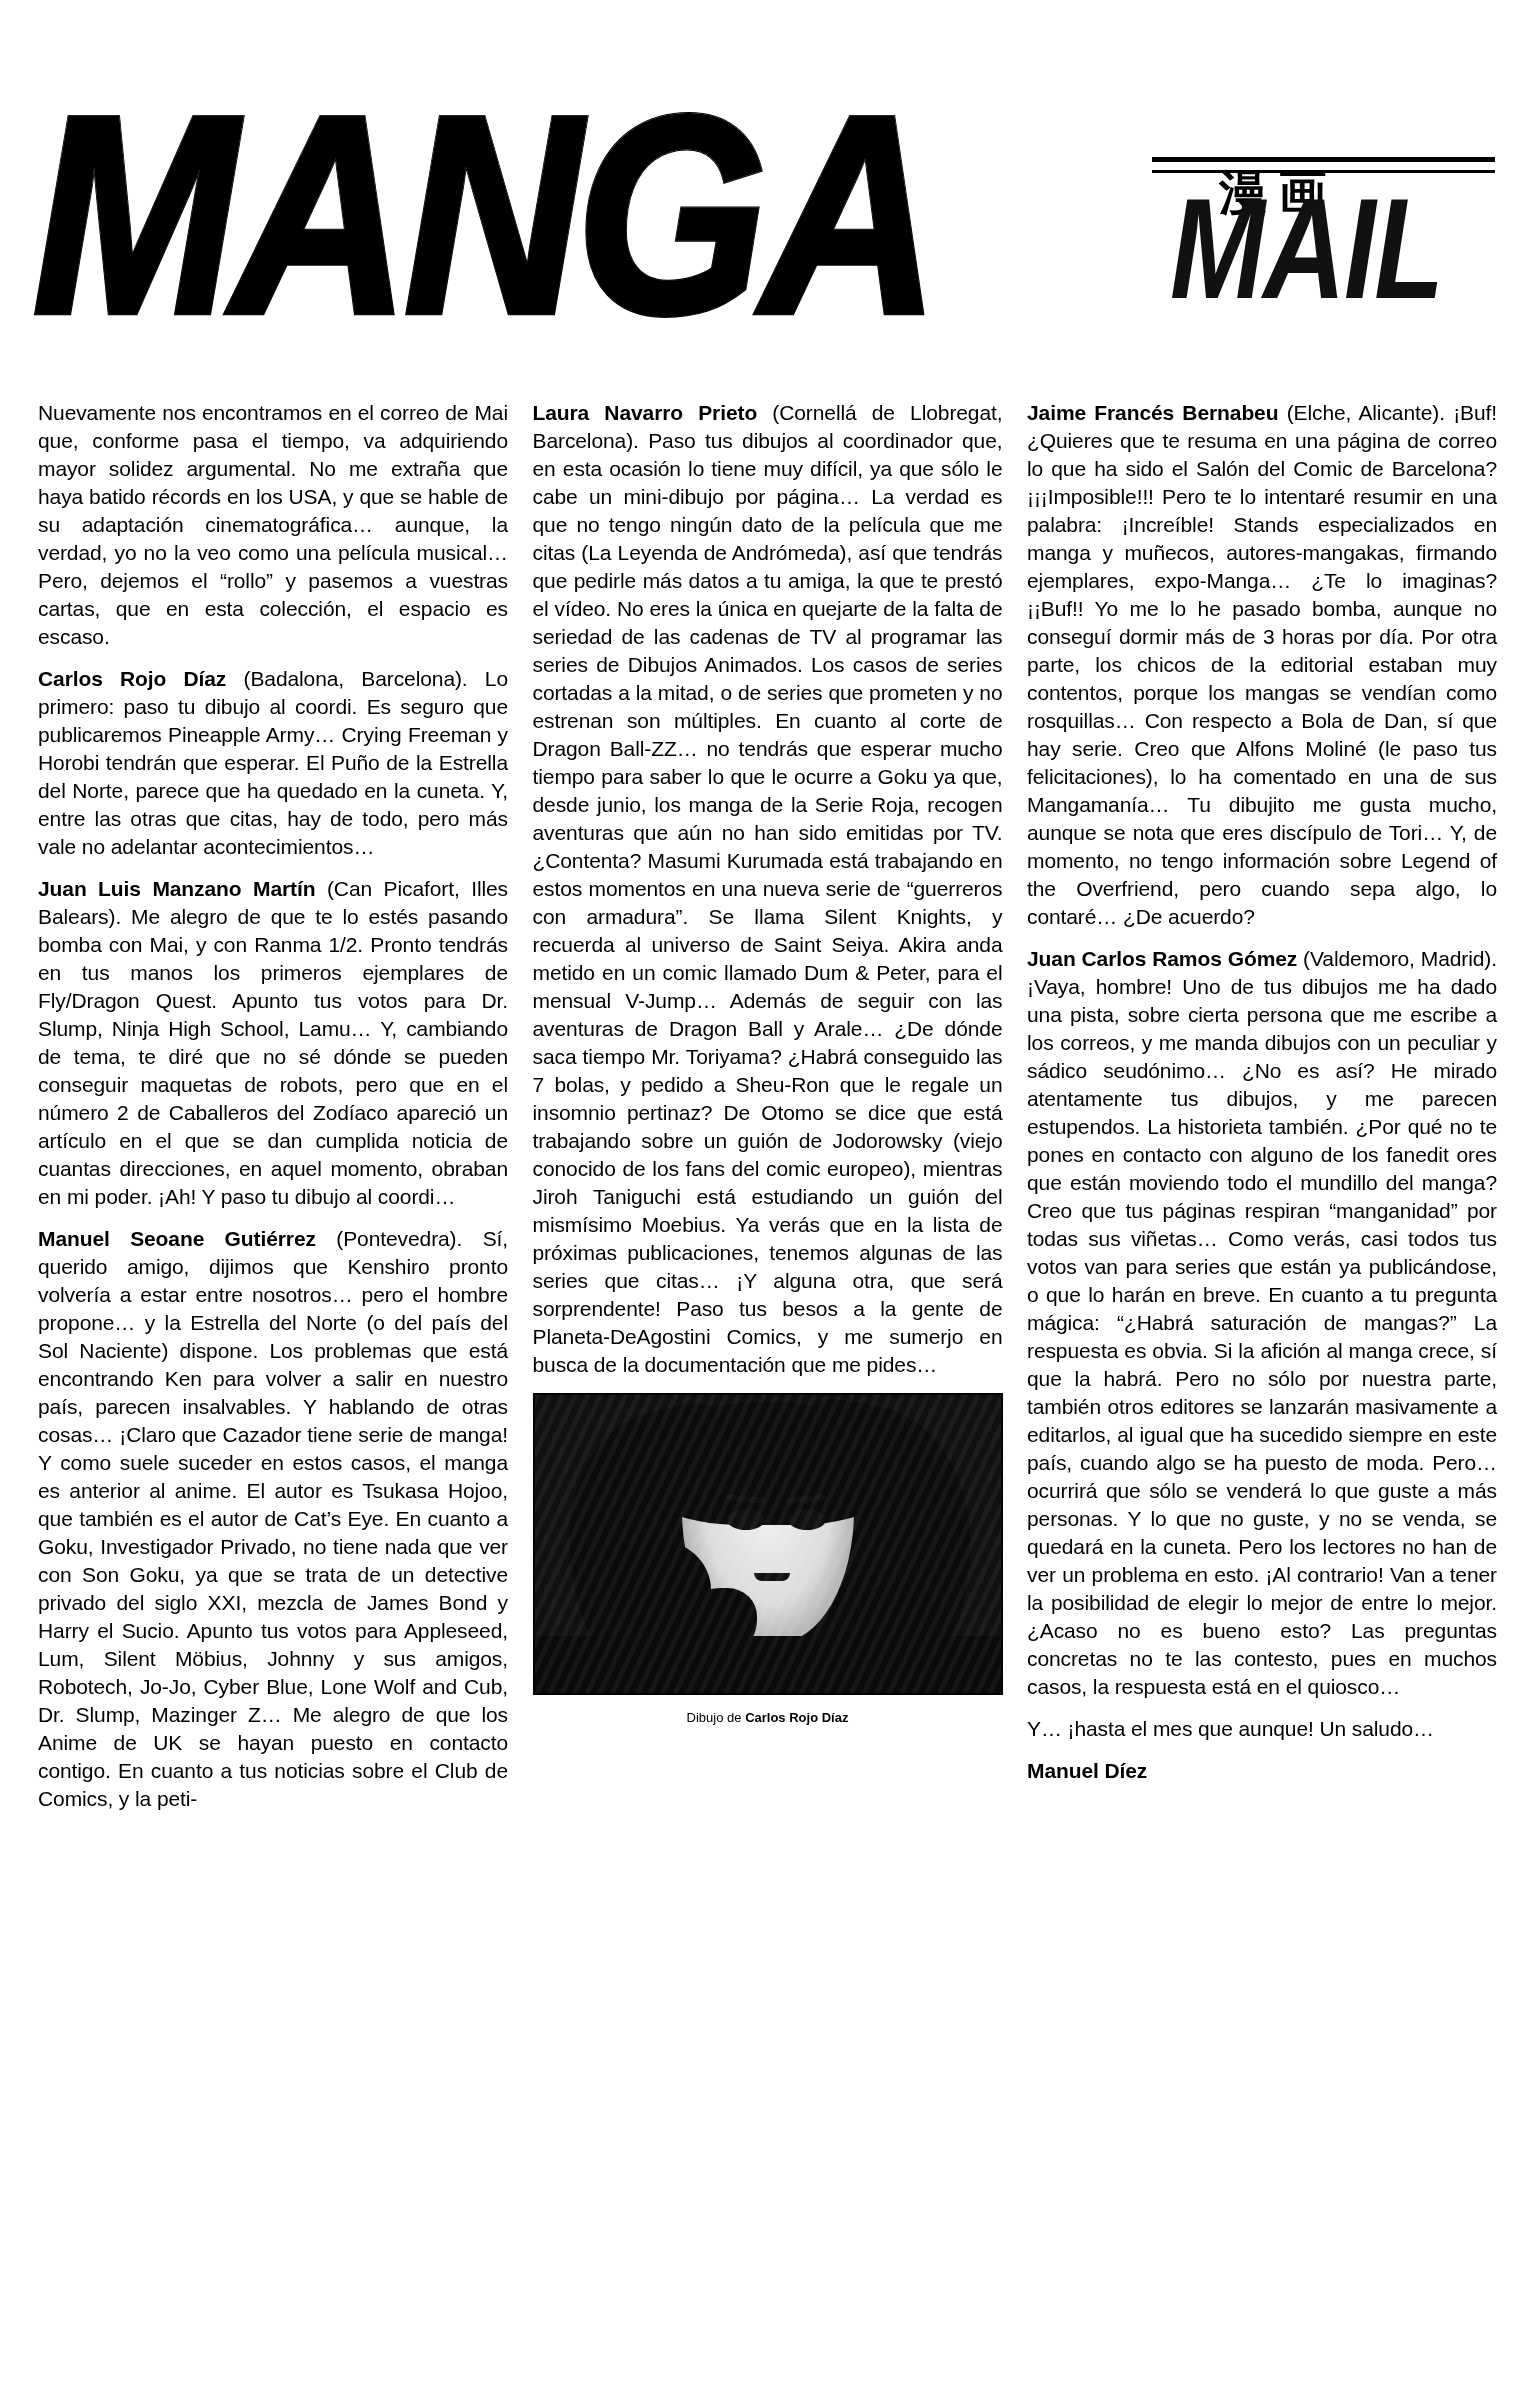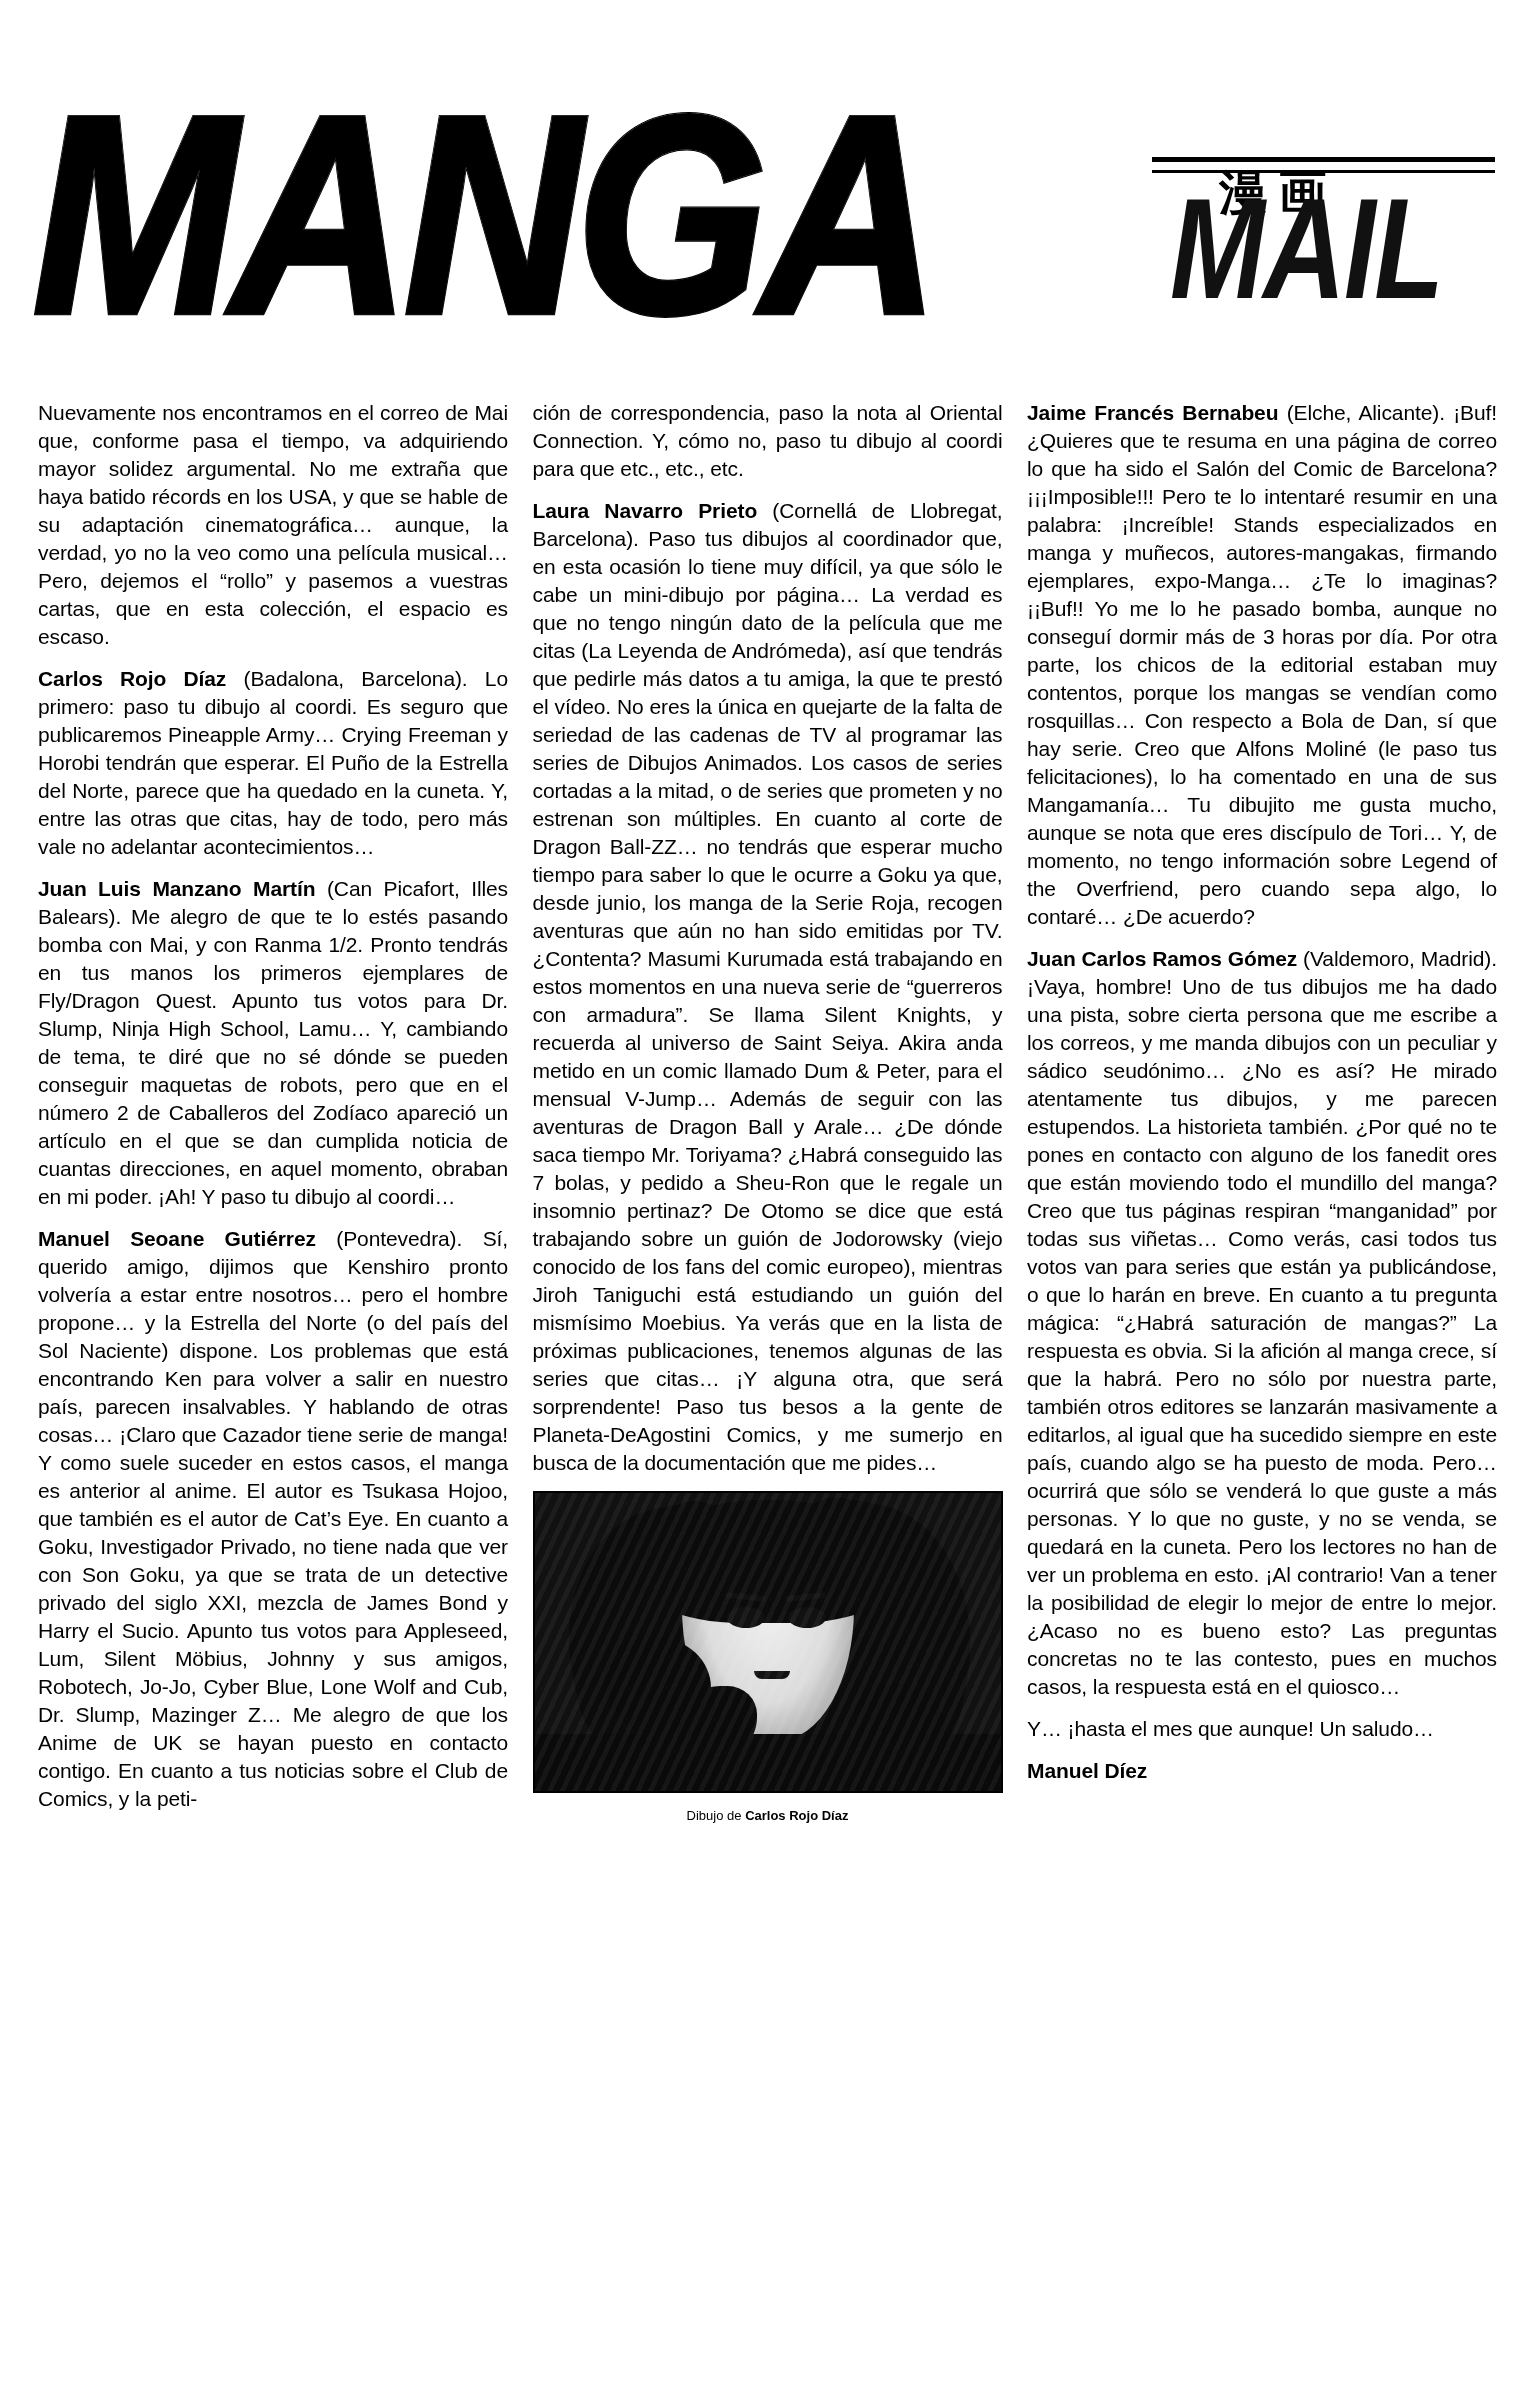--- a/index.html
+++ b/index.html
@@ -277,21 +277,20 @@
   <div class="cols">
 
     <div class="col">
       <p>Nuevamente nos encontramos en el correo de Mai que, conforme pasa el tiempo, va adquiriendo mayor solidez argumental. No me extraña que haya batido récords en los USA, y que se hable de su adaptación cinematográfica… aunque, la verdad, yo no la veo como una película musical… Pero, dejemos el “rollo” y pasemos a vuestras cartas, que en esta colección, el espacio es escaso.</p>
       <p><span class="name">Carlos Rojo Díaz</span><span> (Badalona, Barcelona). Lo primero: paso tu dibujo al coordi. Es seguro que publicaremos Pineapple Army… Crying Freeman y Horobi tendrán que esperar. El Puño de la Estrella del Norte, parece que ha quedado en la cuneta. Y, entre las otras que citas, hay de todo, pero más vale no adelantar acontecimientos…</span></p>
       <p><span class="name">Juan Luis Manzano Martín</span><span> (Can Picafort, Illes Balears). Me alegro de que te lo estés pasando bomba con Mai, y con Ranma 1/2. Pronto tendrás en tus manos los primeros ejemplares de Fly/Dragon Quest. Apunto tus votos para Dr. Slump, Ninja High School, Lamu… Y, cambiando de tema, te diré que no sé dónde se pueden conseguir maquetas de robots, pero que en el número 2 de Caballeros del Zodíaco apareció un artículo en el que se dan cumplida noticia de cuantas direcciones, en aquel momento, obraban en mi poder. ¡Ah! Y paso tu dibujo al coordi…</span></p>
       <p><span class="name">Manuel Seoane Gutiérrez</span><span> (Pontevedra). Sí, querido amigo, dijimos que Kenshiro pronto volvería a estar entre nosotros… pero el hombre propone… y la Estrella del Norte (o del país del Sol Naciente) dispone. Los problemas que está encontrando Ken para volver a salir en nuestro país, parecen insalvables. Y hablando de otras cosas… ¡Claro que Cazador tiene serie de manga! Y como suele suceder en estos casos, el manga es anterior al anime. El autor es Tsukasa Hojoo, que también es el autor de Cat’s Eye. En cuanto a Goku, Investigador Privado, no tiene nada que ver con Son Goku, ya que se trata de un detective privado del siglo XXI, mezcla de James Bond y Harry el Sucio. Apunto tus votos para Appleseed, Lum, Silent Möbius, Johnny y sus amigos, Robotech, Jo-Jo, Cyber Blue, Lone Wolf and Cub, Dr. Slump, Mazinger Z… Me alegro de que los Anime de UK se hayan puesto en contacto contigo. En cuanto a tus noticias sobre el Club de Comics, y la peti-</span></p>
     </div>
 
     <div class="col">
-      <p>ción de correspondencia, paso la nota al Oriental Connection. Y, cómo no, paso tu dibujo al coordi para que etc., etc., etc.</p>
       <p><span class="name">Laura Navarro Prieto</span><span> (Cornellá de Llobregat, Barcelona). Paso tus dibujos al coordinador que, en esta ocasión lo tiene muy difícil, ya que sólo le cabe un mini-dibujo por página… La verdad es que no tengo ningún dato de la película que me citas (La Leyenda de Andrómeda), así que tendrás que pedirle más datos a tu amiga, la que te prestó el vídeo. No eres la única en quejarte de la falta de seriedad de las cadenas de TV al programar las series de Dibujos Animados. Los casos de series cortadas a la mitad, o de series que prometen y no estrenan son múltiples. En cuanto al corte de Dragon Ball-ZZ… no tendrás que esperar mucho tiempo para saber lo que le ocurre a Goku ya que, desde junio, los manga de la Serie Roja, recogen aventuras que aún no han sido emitidas por TV. ¿Contenta? Masumi Kurumada está trabajando en estos momentos en una nueva serie de “guerreros con armadura”. Se llama Silent Knights, y recuerda al universo de Saint Seiya. Akira anda metido en un comic llamado Dum &amp; Peter, para el mensual V-Jump… Además de seguir con las aventuras de Dragon Ball y Arale… ¿De dónde saca tiempo Mr. Toriyama? ¿Habrá conseguido las 7 bolas, y pedido a Sheu-Ron que le regale un insomnio pertinaz? De Otomo se dice que está trabajando sobre un guión de Jodorowsky (viejo conocido de los fans del comic europeo), mientras Jiroh Taniguchi está estudiando un guión del mismísimo Moebius. Ya verás que en la lista de próximas publicaciones, tenemos algunas de las series que citas… ¡Y alguna otra, que será sorprendente! Paso tus besos a la gente de Planeta-DeAgostini Comics, y me sumerjo en busca de la documentación que me pides…</span></p>
 
       <div class="artbox">
         <div class="art-hair-l"></div>
         <div class="art-hair-r"></div>
         <div class="art-face"></div>
         <div class="art-hair-top"></div>
         <div class="art-brow l"></div>
         <div class="art-brow r"></div>
         <div class="art-eye l"></div>

